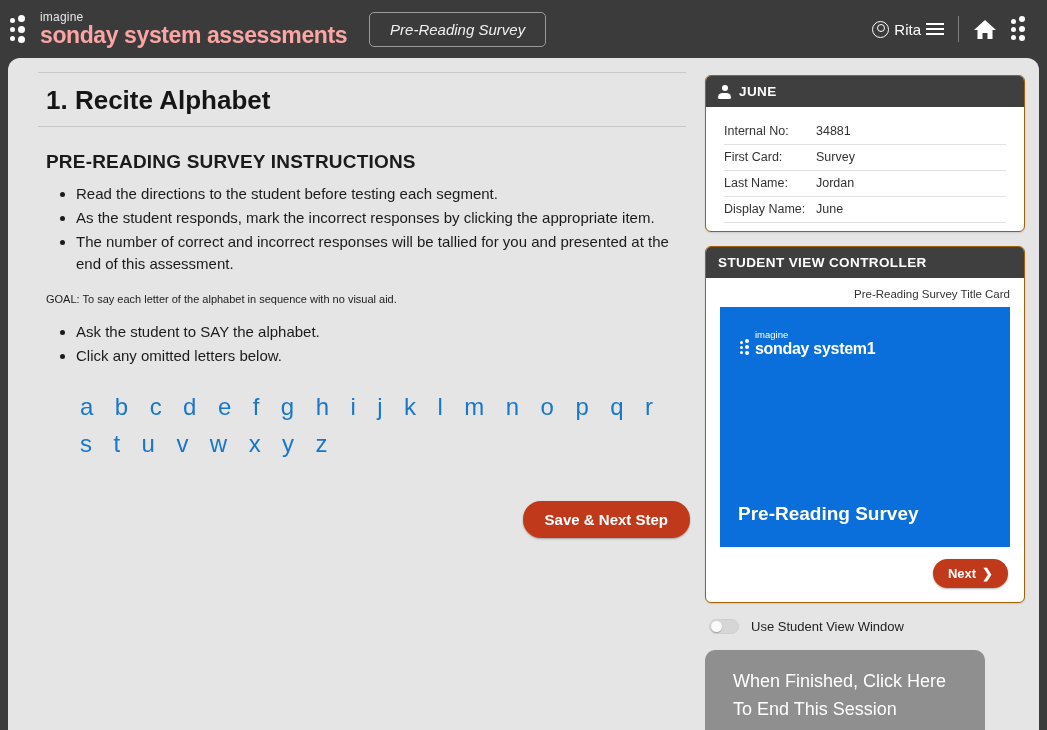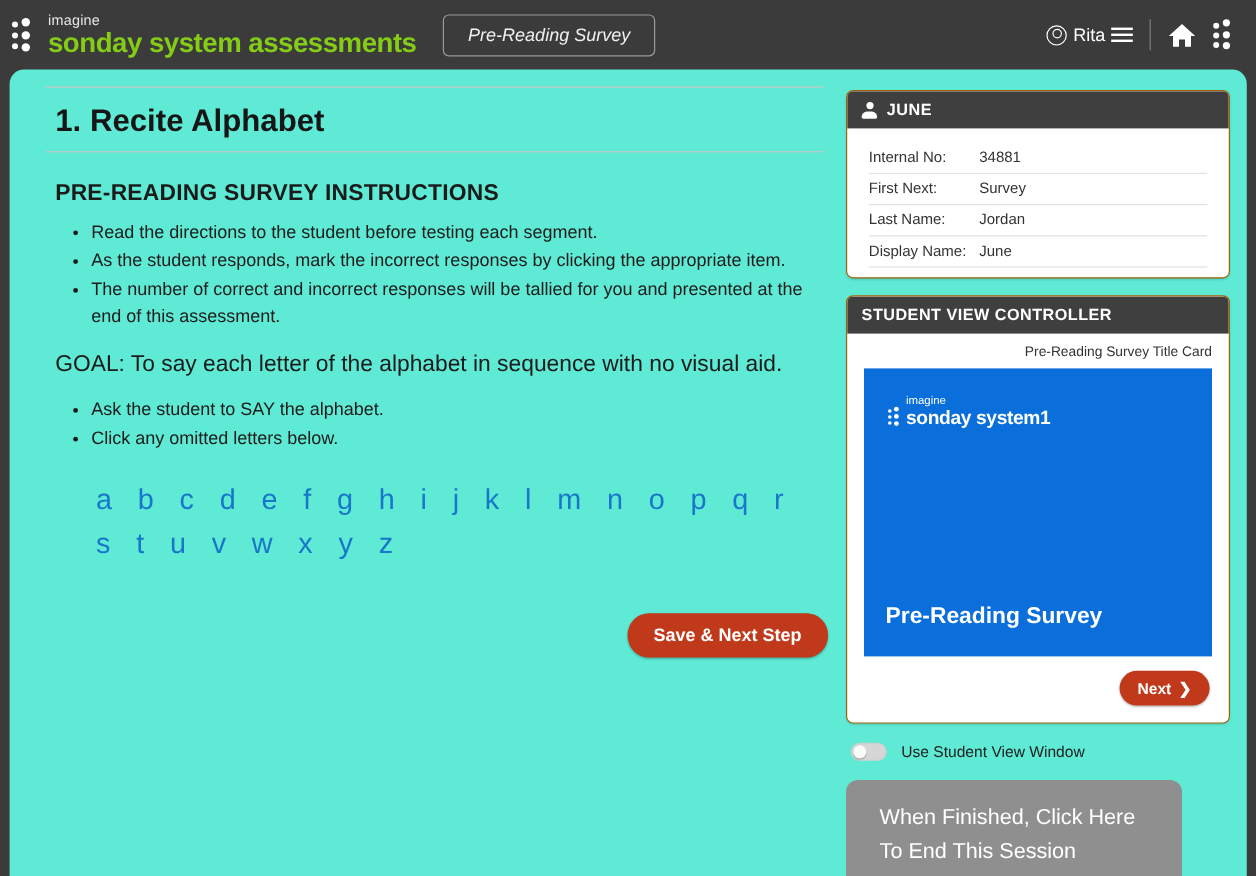--- a/index.html
+++ b/index.html
@@ -32,21 +32,21 @@
     width: 26px; height: 34px;
     position: relative;
     margin-right: 4px;
   }
   .brand-text { line-height: 1; }
   .brand-imagine {
     font-size: 12px; color: #e6e6e6; font-weight: normal;
     letter-spacing: .2px; margin-bottom: 1px; display: block;
   }
   .brand-main {
-    font-size: 23px; font-weight: bold; color: #84cc16;
+    font-size: 23px; font-weight: bold; color: #fca5a5;
     letter-spacing: -0.4px; display: block;
   }
   .survey-chip {
     margin-left: 22px;
     border: 1px solid #9a9a9a;
     border-radius: 5px;
     padding: 8px 20px;
     color: #f0f0f0;
     font-style: italic;
     font-size: 15px;
@@ -77,21 +77,21 @@
   
   .dotmark i {
     position: absolute; border-radius: 50%; background: #ffffff; display: block;
   }
 
   
   .page {
     position: absolute;
     top: 58px; left: 8px;
     width: 1031px; height: 672px;
-    background: #5eead4;
+    background: #e5e5e5;
     border-top-left-radius: 12px;
     border-top-right-radius: 12px;
   }
 
   
   .content {
     position: absolute;
     left: 30px; top: 14px;
     width: 648px;
   }
@@ -109,21 +109,21 @@
   }
   ul.bullets {
     margin: 6px 0 0 0;
     padding-left: 38px;
     color: #1b1b1b;
     font-size: 15px;
     line-height: 1.47;
   }
   ul.bullets li { margin-bottom: 2px; }
   .goal {
-    font-size: 19px; color: #1b1b1b;
+    font-size: 11px; color: #1b1b1b;
     margin: 18px 0 0 8px;
   }
   .letters {
     margin: 26px 0 0 42px;
     width: 620px;
   }
   .letter {
     display: inline-block;
     color: #1877c9;
     font-size: 24px;
@@ -371,21 +371,21 @@
         <div class="card-head">
           <span class="person-icon"></span>
           <span>JUNE</span>
         </div>
         <div class="info-body">
           <div class="info-row">
             <span class="info-label">Internal No:</span>
             <span class="info-value">34881</span>
           </div>
           <div class="info-row">
-            <span class="info-label">First Next:</span>
+            <span class="info-label">First Card:</span>
             <span class="info-value">Survey</span>
           </div>
           <div class="info-row">
             <span class="info-label">Last Name:</span>
             <span class="info-value">Jordan</span>
           </div>
           <div class="info-row">
             <span class="info-label">Display Name:</span>
             <span class="info-value">June</span>
           </div>

